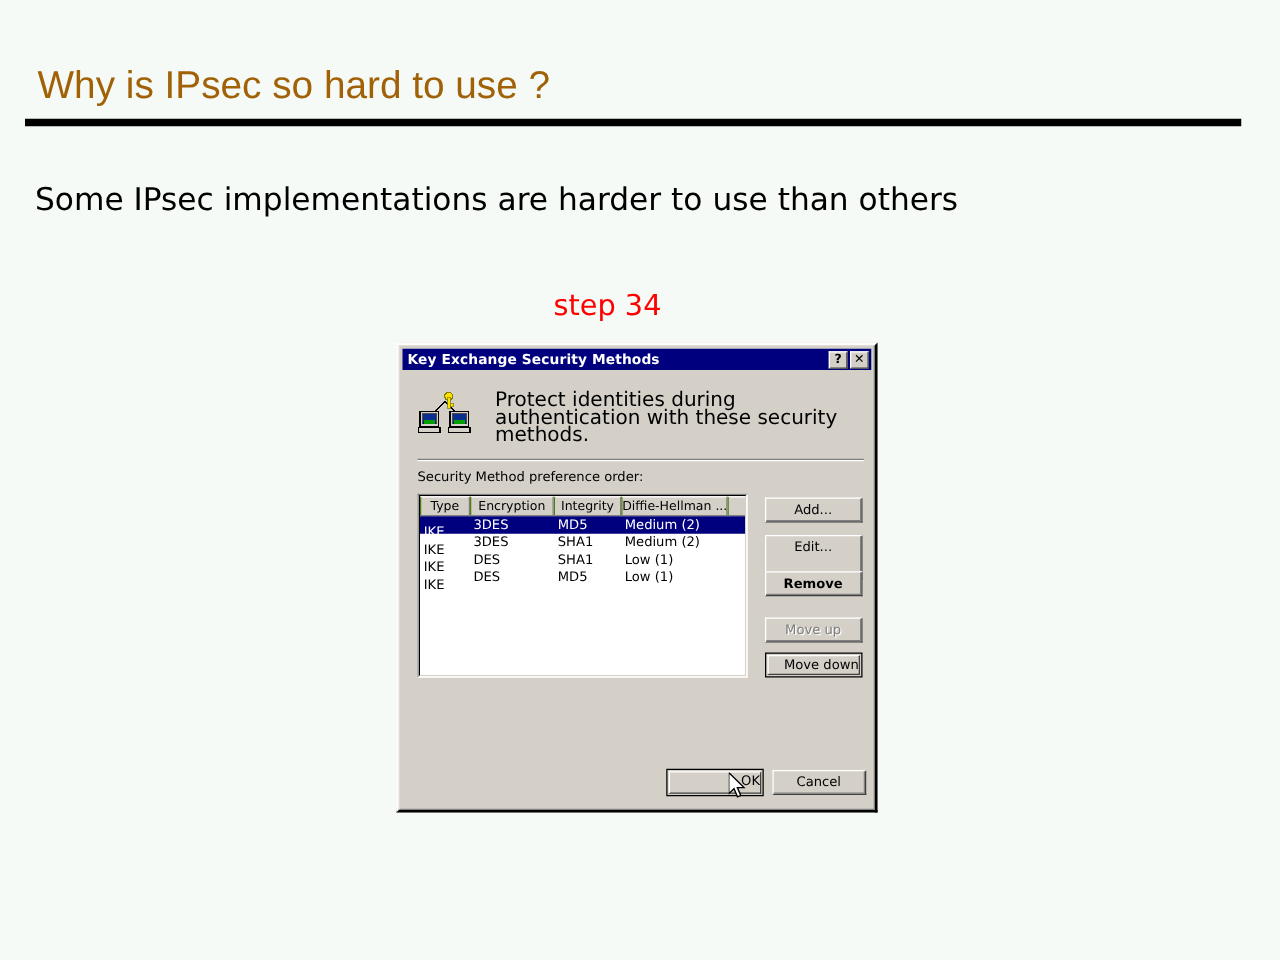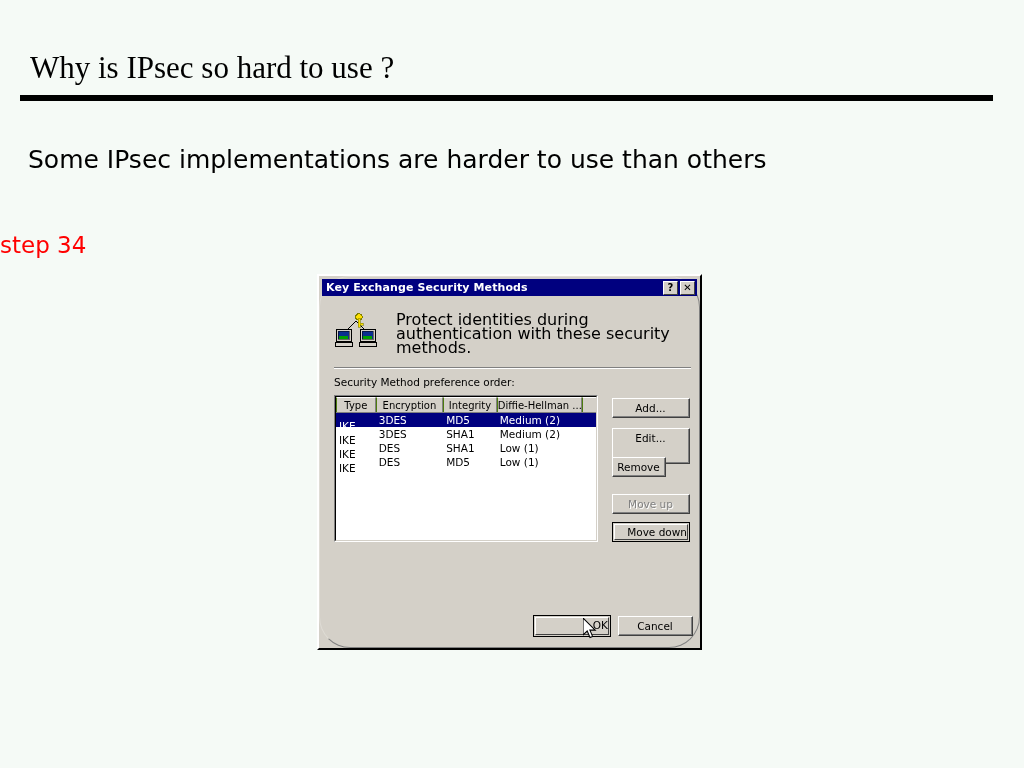--- a/index.html
+++ b/index.html
@@ -14,22 +14,22 @@
     overflow: hidden;
     position: relative;
   }
 
   
   #slide-title {
     position: absolute;
     left: 30px;
     top: 50px;
     font-size: 31px;
-    color: #000000;
-    font-family: Liberation Serif, serif;
+    color: #a16207;
+    font-family: Liberation Sans, sans-serif;
     font-weight: 400;
     letter-spacing: 0px;
     white-space: nowrap;
   }
   #title-rule {
     position: absolute;
     left: 20px;
     top: 95px;
     width: 973px;
     height: 6px;
@@ -41,23 +41,24 @@
     top: 145px;
     font-size: 25px;
     color: #000000;
     white-space: nowrap;
   }
   #step-label {
     position: absolute;
     left: 0px;
     top: 232px;
     width: 928px;
-    text-align: left;
+    text-align: center;
     font-size: 23px;
     color: #ff0000;
+    padding-left: 22px;
   }
 
   
   #dialog {
     position: absolute;
     left: 317px;
     top: 274px;
     width: 385px;
     height: 376px;
     background: #d4d0c8;
@@ -71,21 +72,20 @@
     color: #000000;
   }
   #dialog-inner {
     position: absolute;
     left: 0; top: 0; right: 0; bottom: 0;
     border-top: 1px solid #dfdcd5;
     border-left: 1px solid #dfdcd5;
     border-right: 1px solid #808080;
     border-bottom: 1px solid #808080;
     box-sizing: border-box;
-    border-radius: 31px;
   }
 
   #titlebar {
     position: absolute;
     left: 2px;
     top: 2px;
     right: 2px;
     height: 17px;
     background: #00007f;
     display: flex;
@@ -269,21 +269,21 @@
   .btn.defaulted > span {
     border-top: 1px solid #ffffff;
     border-left: 1px solid #ffffff;
     border-right: 1px solid #404040;
     border-bottom: 1px solid #404040;
     line-height: 15px;
   }
 
   #btn-add    { left: 292px; top: 121px; width: 78px; height: 20px; }
   #btn-edit   { left: 292px; top: 151px; width: 78px; height: 36px; }
-  #btn-remove { left: 292px; top: 180px; width: 54px; height: 20px; }
+  #btn-remove { left: 292px; top: 180px; width: 78px; height: 20px; font-weight: bold; }
   #btn-moveup { left: 292px; top: 217px; width: 78px; height: 20px; }
   #btn-movedn { left: 292px; top: 245px; width: 78px; height: 20px; }
 
   #btn-ok     { left: 213px; top: 338px; width: 78px; height: 22px; }
   #btn-cancel { left: 298px; top: 339px; width: 75px; height: 20px; }
 
   
   #mouse-cursor {
     position: absolute;
     left: 583px;

